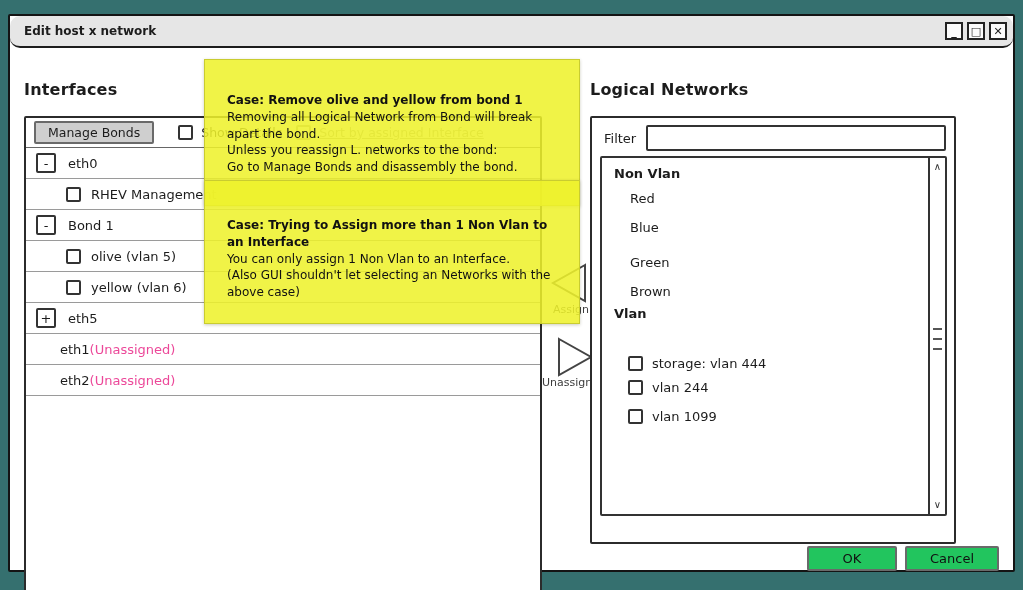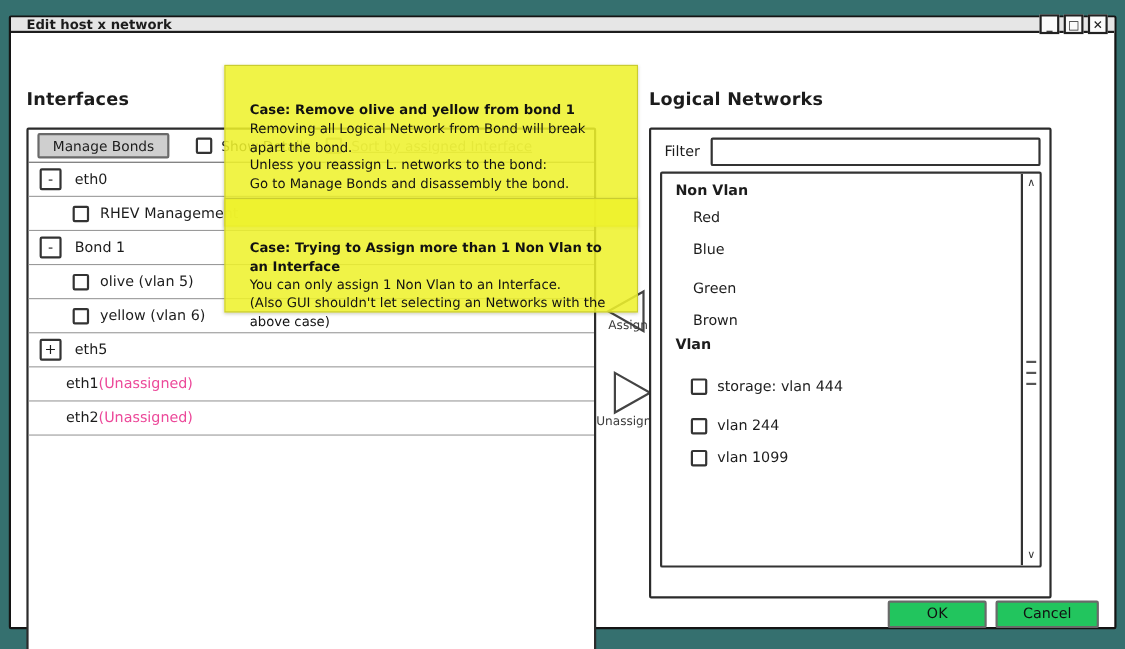--- a/index.html
+++ b/index.html
@@ -11,23 +11,23 @@
     overflow:hidden;
     color:#1c1c1c;
   }
   .stage { position:absolute; inset:0; }
 
   .dialog {
     position:absolute; left:8px; top:14px; width:1007px; height:558px;
     background:#ffffff; border:2px solid #141414; border-radius:2px;
   }
   .titlebar {
-    height:14px; background:#e6e6e6; border-bottom:2px solid #1d1d1d;
+    height:32px; background:#e6e6e6; border-bottom:2px solid #1d1d1d;
     display:flex; align-items:center; padding:0 6px 0 14px;
-    font-size:12px; font-weight:bold;
+    font-size:12px; font-weight:bold;border-radius:10px;
   }
   .win-controls { margin-left:auto; display:flex; gap:4px; }
   .win-btn {
     width:18px; height:18px; border:2px solid #222; background:#fbfbfb;
     display:flex; align-items:center; justify-content:center;
     font-size:11px; font-weight:bold; line-height:1; cursor:default;
   }
   .panel-heading { position:absolute; font-size:16px; font-weight:bold; letter-spacing:0.2px; }
   #interfaces-heading { left:14px; top:64px; }
   #networks-heading   { left:580px; top:64px; }
@@ -110,21 +110,21 @@
 
   .note {
     position:absolute; z-index:10;
     background:rgba(238,241,44,0.87);
     border:1px solid #c9cc30;
     box-shadow:0 1px 3px rgba(60,60,0,0.25);
     font-size:12px; line-height:1.4; color:#111;
     padding:32px 20px 0 22px;
   }
   #note-1 { left:194px; top:2px;   width:376px; height:147px;margin-top:41px; }
-  #note-2 { left:194px; top:164px; width:376px; height:104px; padding-top:36px; }
+  #note-2 { left:194px; top:164px; width:376px; height:144px; padding-top:36px; }
   .note-title { font-weight:bold; }
 </style>
 </head>
 <body>
 <div class="stage">
 
   <div class="dialog">
 
     <div class="titlebar">
       <span>Edit host x network</span>
@@ -179,39 +179,39 @@
       </div>
       <div class="iface-row">
         <span class="plain-label">eth2</span>
         <span class="status">(Unassigned)</span>
       </div>
     </div>
 
     <svg class="mid-arrow" style="left:540px; top:246px;" width="38" height="42">
       <polygon points="35,3 3,21 35,39" fill="#ffffff" stroke="#444" stroke-width="2"></polygon>
     </svg>
-    <div class="mid-label" style="left:543px; top:273px;">Assign</div>
+    <div class="mid-label" style="left:543px; top:287px;">Assign</div>
     <svg class="mid-arrow" style="left:546px; top:320px;" width="38" height="42">
       <polygon points="3,3 35,21 3,39" fill="#ffffff" stroke="#444" stroke-width="2"></polygon>
     </svg>
     <div class="mid-label" style="left:532px; top:360px;">Unassign</div>
 
     <div class="right-panel">
       <div class="filter-row">
         <span>Filter</span>
         <input class="filter-input" type="text" value="" style="">
       </div>
       <div class="net-list">
         <div class="net-header" style="top:8px;">Non Vlan</div>
         <div class="net-item" style="top:33px;">Red</div>
         <div class="net-item" style="top:62px;">Blue</div>
         <div class="net-item" style="top:97px;">Green</div>
         <div class="net-item" style="top:126px;">Brown</div>
         <div class="net-header" style="top:148px;">Vlan</div>
-        <div class="net-cb-row" style="top:186px;">
+        <div class="net-cb-row" style="top:198px;">
           <span class="cb"></span>
           <span>storage: vlan 444</span>
         </div>
         <div class="net-cb-row" style="top:222px;">
           <span class="cb"></span>
           <span>vlan 244</span>
         </div>
         <div class="net-cb-row" style="top:251px;">
           <span class="cb"></span>
           <span>vlan 1099</span>

